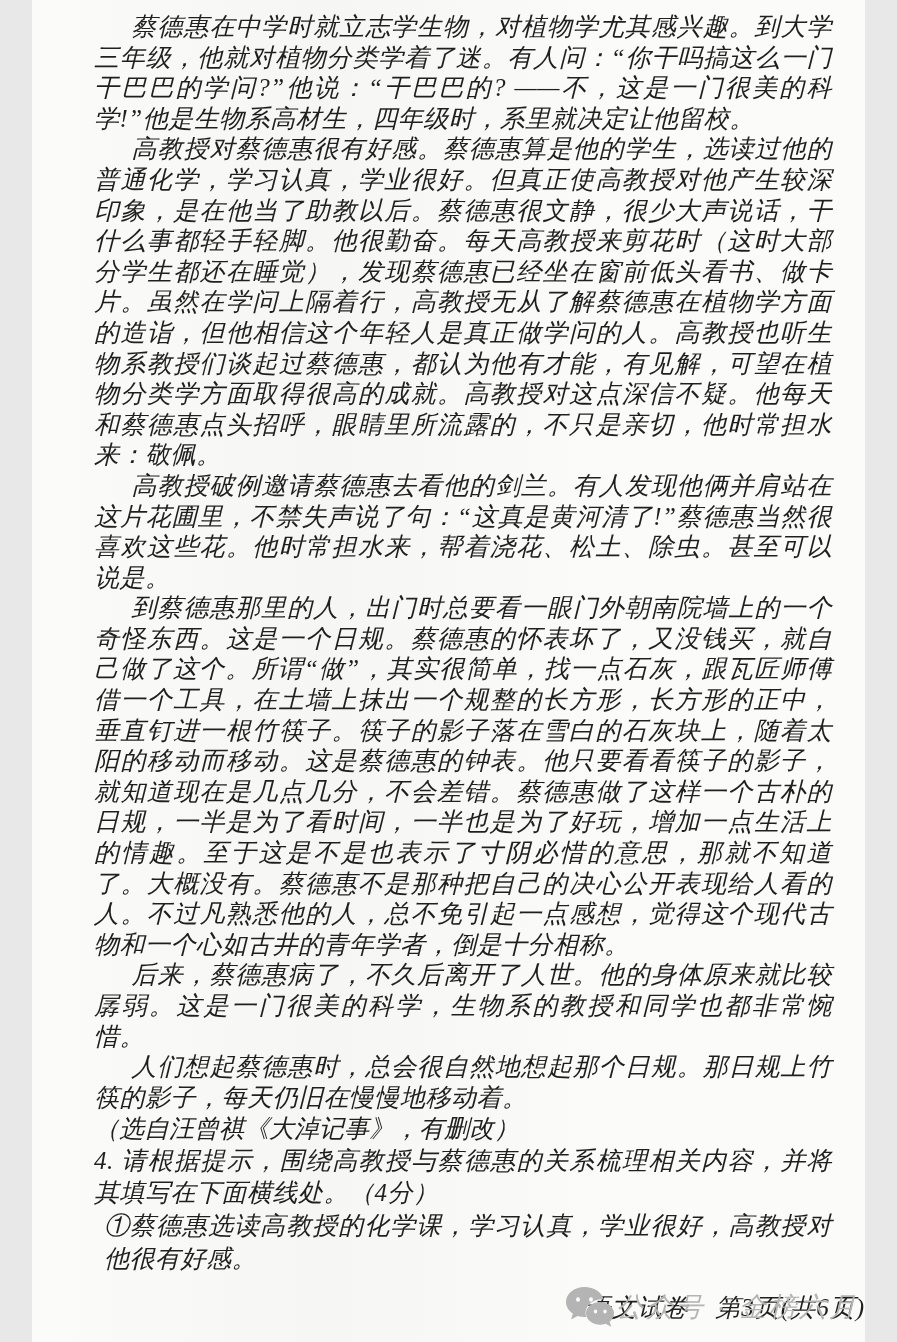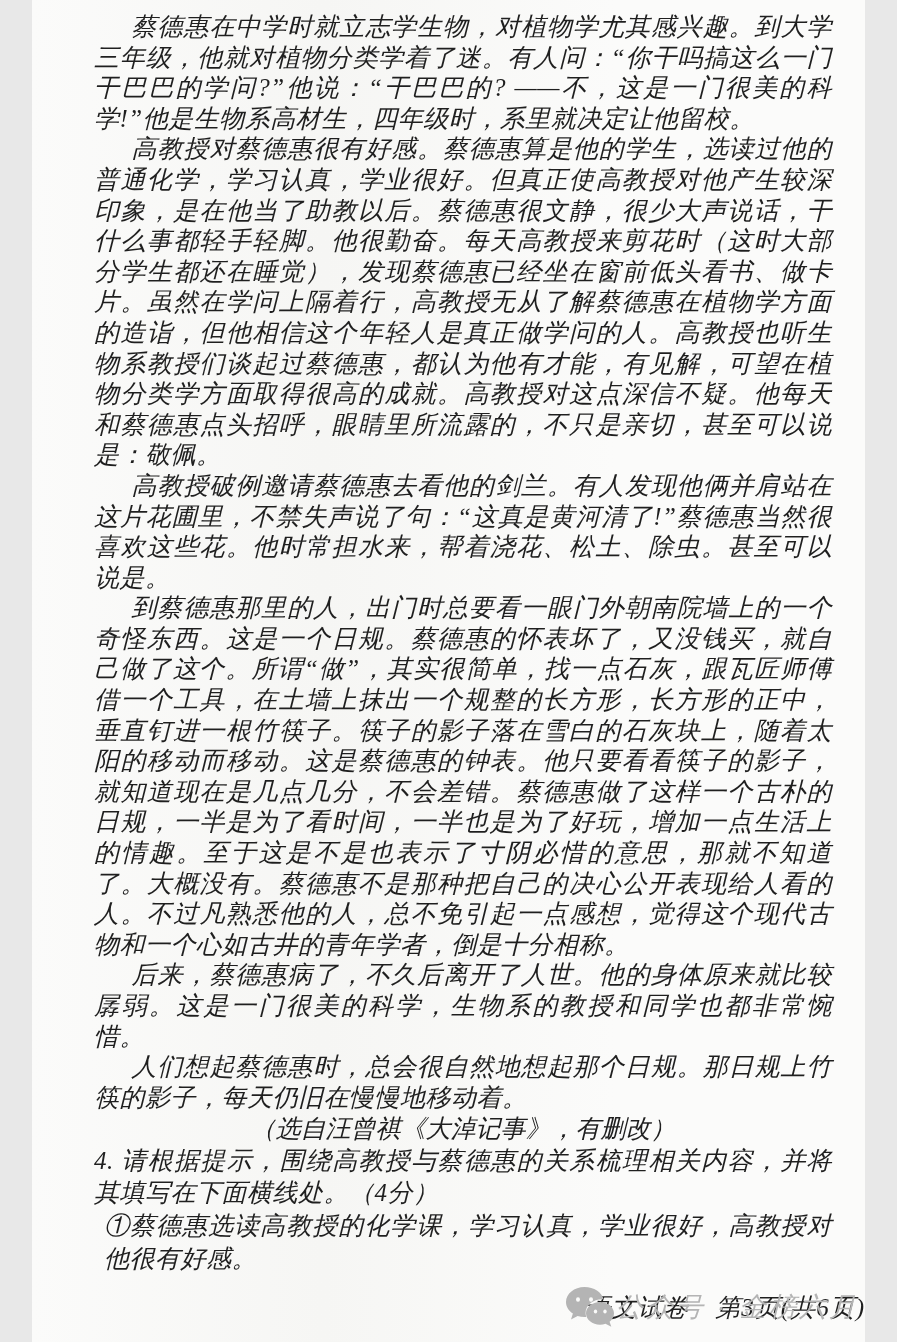--- a/index.html
+++ b/index.html
@@ -20,21 +20,21 @@
     font-size:25px;
     line-height:30.6px;
     text-indent:1.5em;
     text-align:justify;
     letter-spacing:0.5px;
   }
   .attribution{
     margin:0;
     font-size:25px;
     line-height:32px;
-    text-align:center;
+    text-align:left;
   }
   .footnote{
     margin:0;
     font-size:22px;
     line-height:30px;
     text-align:justify;
   }
   .stem{
     margin:0;
     font-size:25px;
@@ -72,21 +72,21 @@
   .watermark svg{display:block;}
 </style>
 </head>
 <body>
 
 <div class="page">
   <div class="content">
 
     <div class="passage">
       <p>蔡德惠在中学时就立志学生物，对植物学尤其感兴趣。到大学三年级，他就对植物分类学着了迷。有人问：“你干吗搞这么一门干巴巴的学问?”他说：“干巴巴的? ——不，这是一门很美的科学!”他是生物系高材生，四年级时，系里就决定让他留校。</p>
-      <p>高教授对蔡德惠很有好感。蔡德惠算是他的学生，选读过他的普通化学，学习认真，学业很好。但真正使高教授对他产生较深印象，是在他当了助教以后。蔡德惠很文静，很少大声说话，干什么事都轻手轻脚。他很勤奋。每天高教授来剪花时（这时大部分学生都还在睡觉），发现蔡德惠已经坐在窗前低头看书、做卡片。虽然在学问上隔着行，高教授无从了解蔡德惠在植物学方面的造诣，但他相信这个年轻人是真正做学问的人。高教授也听生物系教授们谈起过蔡德惠，都认为他有才能，有见解，可望在植物分类学方面取得很高的成就。高教授对这点深信不疑。他每天和蔡德惠点头招呼，眼睛里所流露的，不只是亲切，甚至可以说是：敬佩。</p>
+      <p>高教授对蔡德惠很有好感。蔡德惠算是他的学生，选读过他的普通化学，学习认真，学业很好。但真正使高教授对他产生较深印象，是在他当了助教以后。蔡德惠很文静，很少大声说话，干什么事都轻手轻脚。他很勤奋。每天高教授来剪花时（这时大部分学生都还在睡觉），发现蔡德惠已经坐在窗前低头看书、做卡片。虽然在学问上隔着行，高教授无从了解蔡德惠在植物学方面的造诣，但他相信这个年轻人是真正做学问的人。高教授也听生物系教授们谈起过蔡德惠，都认为他有才能，有见解，可望在植物分类学方面取得很高的成就。高教授对这点深信不疑。他每天和蔡德惠点头招呼，眼睛里所流露的，不只是亲切，他时常担水来：敬佩。</p>
       <p>高教授破例邀请蔡德惠去看他的剑兰。有人发现他俩并肩站在这片花圃里，不禁失声说了句：“这真是黄河清了!”蔡德惠当然很喜欢这些花。他时常担水来，帮着浇花、松土、除虫。甚至可以说是。</p>
       <p>到蔡德惠那里的人，出门时总要看一眼门外朝南院墙上的一个奇怪东西。这是一个日规。蔡德惠的怀表坏了，又没钱买，就自己做了这个。所谓“做”，其实很简单，找一点石灰，跟瓦匠师傅借一个工具，在土墙上抹出一个规整的长方形，长方形的正中，垂直钉进一根竹筷子。筷子的影子落在雪白的石灰块上，随着太阳的移动而移动。这是蔡德惠的钟表。他只要看看筷子的影子，就知道现在是几点几分，不会差错。蔡德惠做了这样一个古朴的日规，一半是为了看时间，一半也是为了好玩，增加一点生活上的情趣。至于这是不是也表示了寸阴必惜的意思，那就不知道了。大概没有。蔡德惠不是那种把自己的决心公开表现给人看的人。不过凡熟悉他的人，总不免引起一点感想，觉得这个现代古物和一个心如古井的青年学者，倒是十分相称。</p>
       <p>后来，蔡德惠病了，不久后离开了人世。他的身体原来就比较孱弱。这是一门很美的科学，生物系的教授和同学也都非常惋惜。</p>
       <p>人们想起蔡德惠时，总会很自然地想起那个日规。那日规上竹筷的影子，每天仍旧在慢慢地移动着。</p>
     </div>
 
     <p class="attribution">（选自汪曾祺《大淖记事》，有删改）</p>
 
 
     <div class="question">

